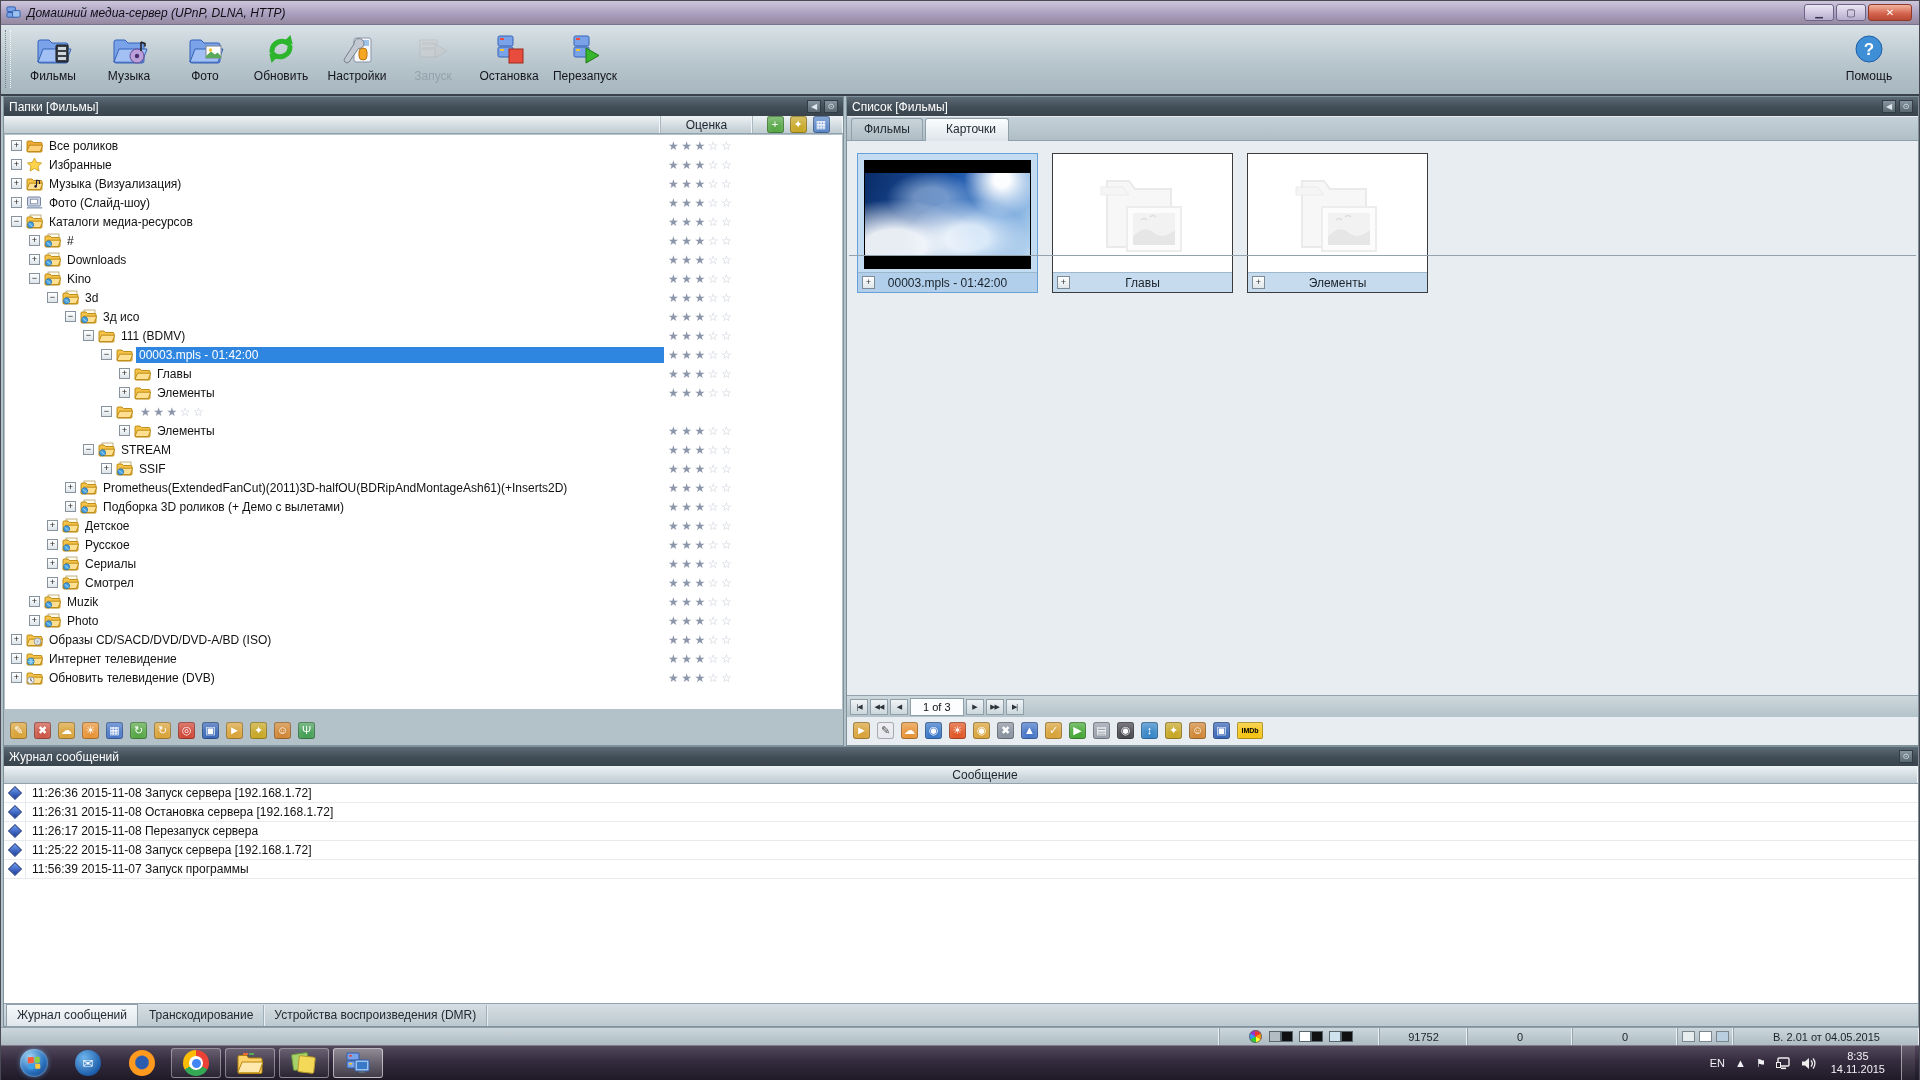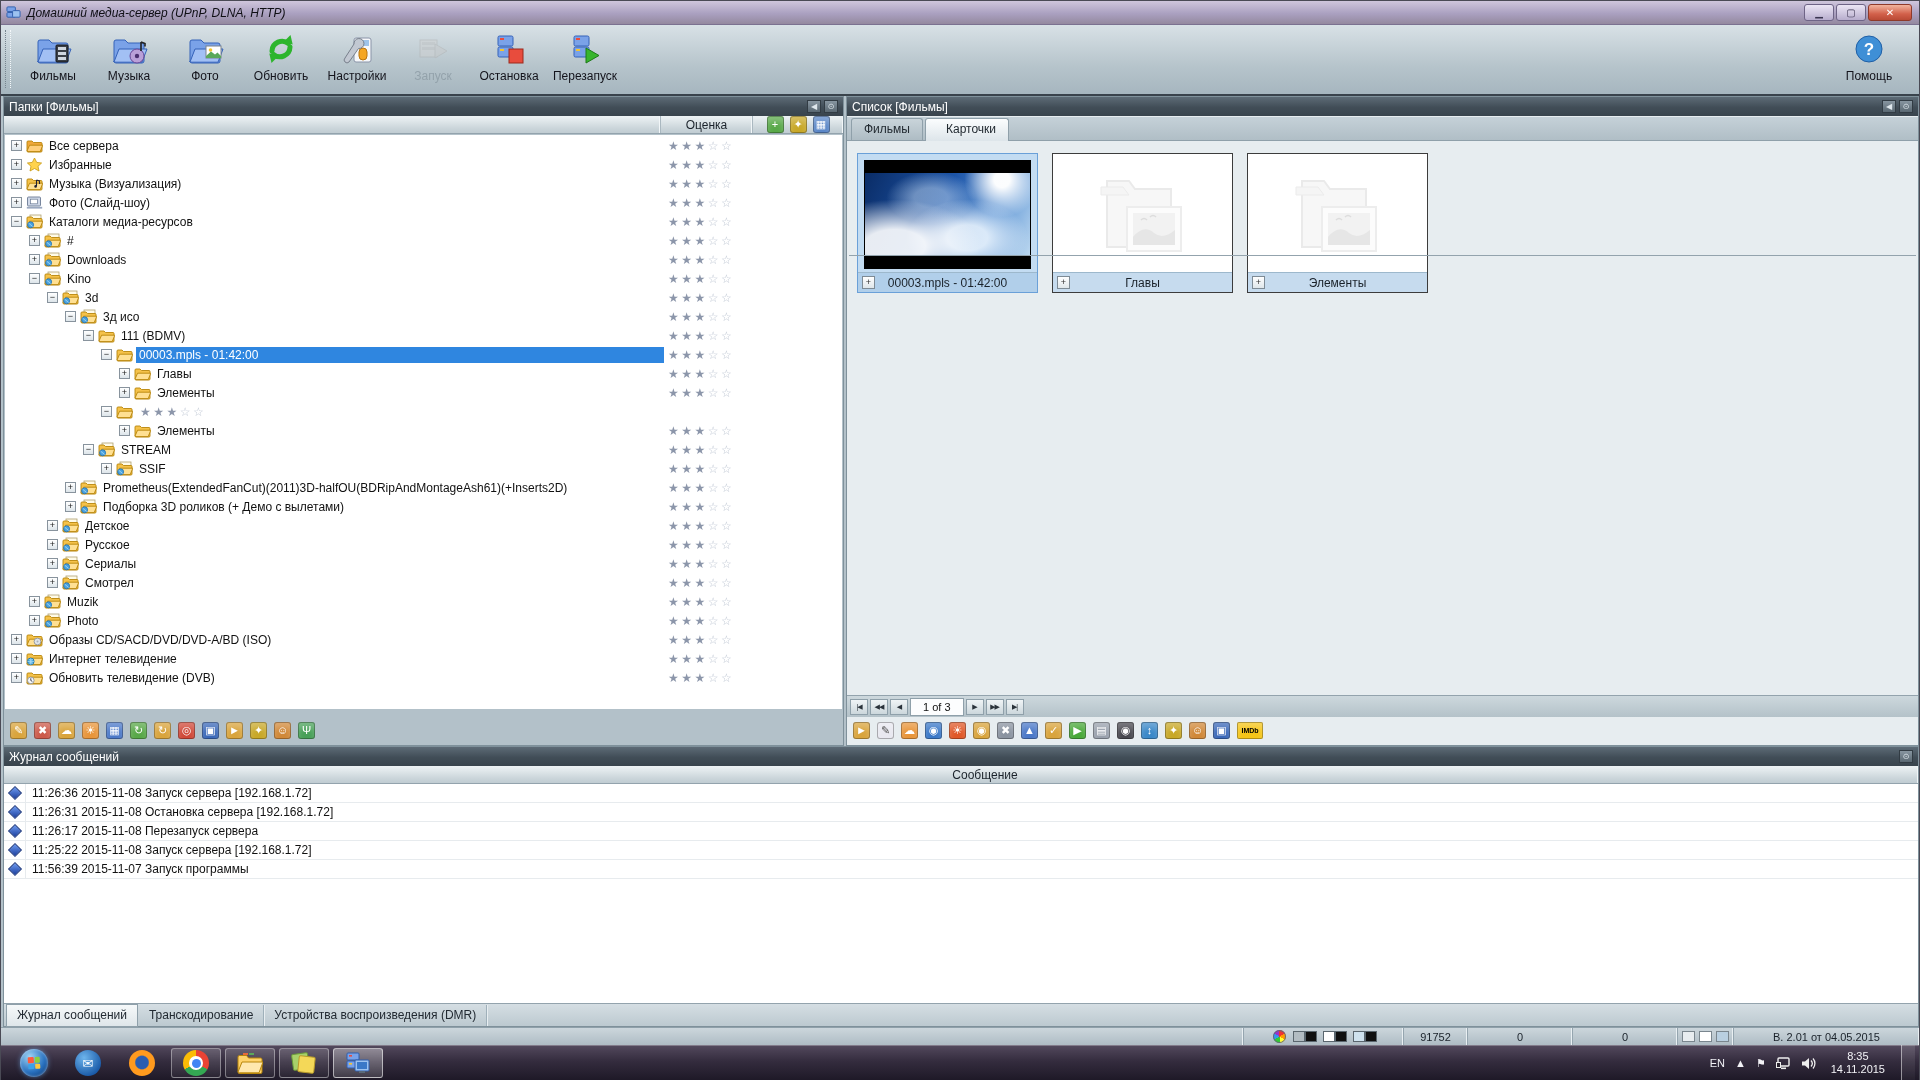--- a/index.html
+++ b/index.html
@@ -299,21 +299,21 @@
     <div id="tree">
         <div class="trow">
           <span class="ind" style="width:6px"></span>
           <span class="tg">+</span>
           <span class="ticon">
             <svg width="17" height="15" viewBox="0 0 17 15">
               <path d="M1 13 V4 a1 1 0 0 1 1-1 h4 l1.5 1.5 H15 a1 1 0 0 1 1 1 V13 a1 1 0 0 1-1 1 H2 a1 1 0 0 1-1-1z" fill="#f0a83a" stroke="#b8860b" stroke-width=".9"></path>
               <path d="M1 13 L3.6 7.2 H16.8 L14.2 13.6 H2z" fill="#ffcf7a" stroke="#b8860b" stroke-width=".9"></path>
             </svg>
           </span>
-          <span class="tlabel">Все сервера</span>
+          <span class="tlabel">Все роликов</span>
           <span class="stars"><span class="sf">★★★</span><span class="so">☆☆</span></span>
         </div>
         <div class="trow">
           <span class="ind" style="width:6px"></span>
           <span class="tg">+</span>
           <span class="ticon">
             <svg width="17" height="15" viewBox="0 0 17 15">
               <path d="M8.5 1 l2.2 4.4 4.9.6-3.6 3.3 1 4.7-4.5-2.5-4.5 2.5 1-4.7L1.4 6l4.9-.6z" fill="#ffd34d" stroke="#c79810" stroke-width=".8"></path>
             </svg>
           </span>
@@ -867,21 +867,21 @@
           <span class="swpair">
             <span class="sw" style="background:#ffffff"></span>
             <span class="sw" style="background:#101010"></span>
           </span>
           <span class="swpair">
             <span class="sw" style="background:#cfe2ee"></span>
             <span class="sw" style="background:#101010"></span>
           </span>
         </span>
     </div>
-    <div class="scell" style="width:64px;">91752</div>
+    <div class="scell" style="width:88px;">91752</div>
     <div class="scell" style="width:105px;">0</div>
     <div class="scell" style="width:105px;">0</div>
     <div class="scell" style="width:56px;">
       <span class="sicon"></span>
       <span class="sicon" style="background:#fff;"></span>
       <span class="sicon" style="background:#b9cfe0;"></span>
     </div>
     <div class="scell" style="width:185px; border-right:none;">В. 2.01 от 04.05.2015</div>
   </div>
 

